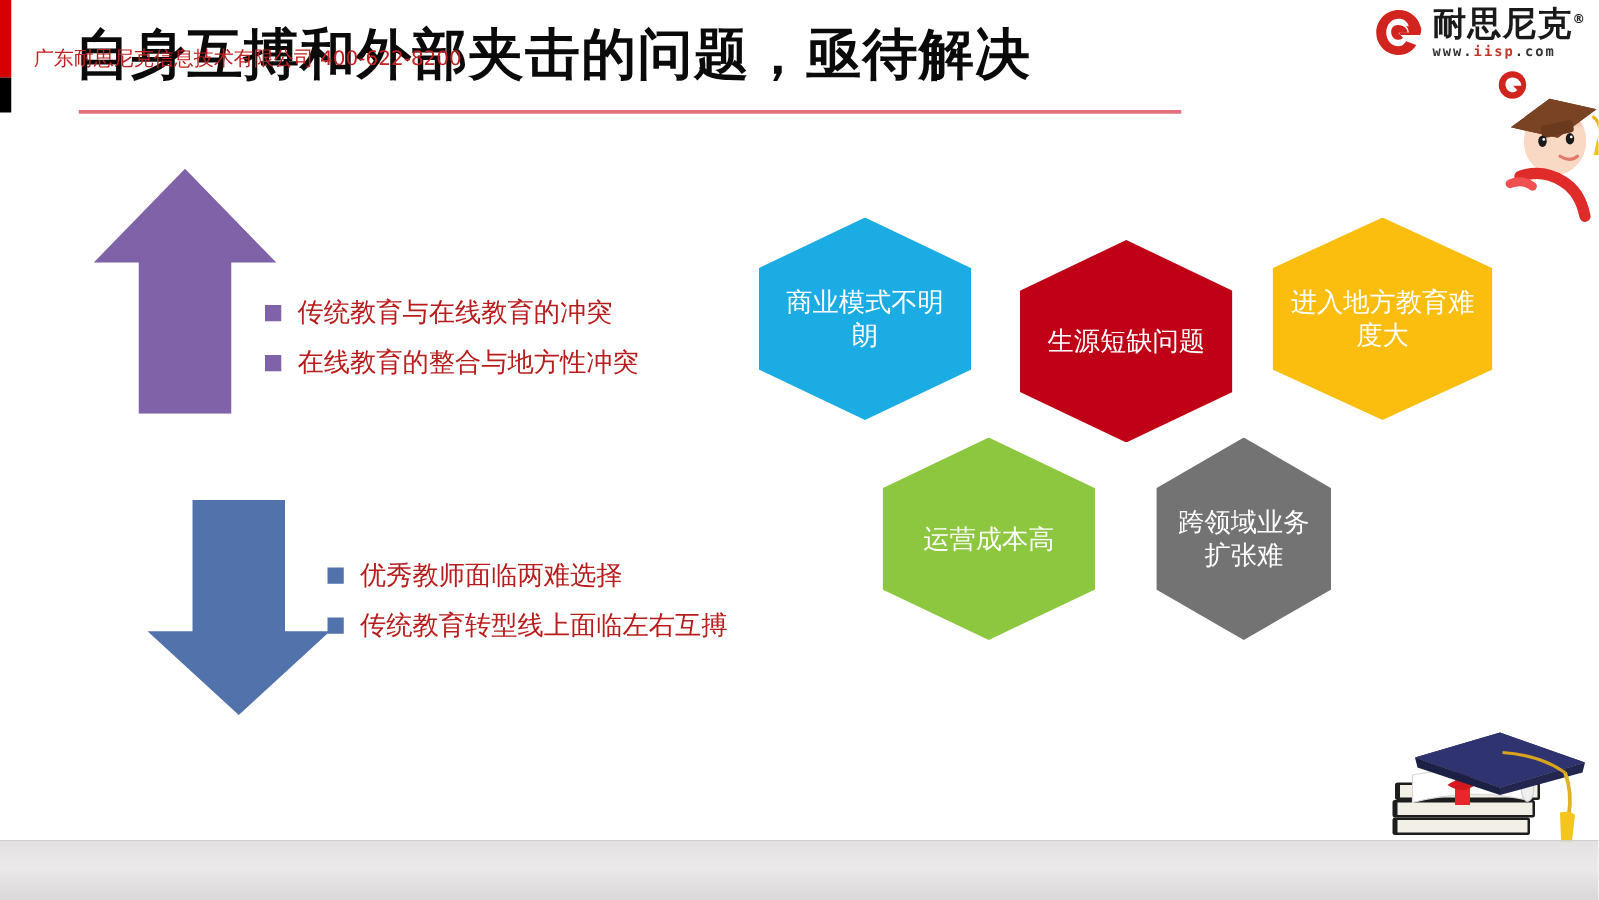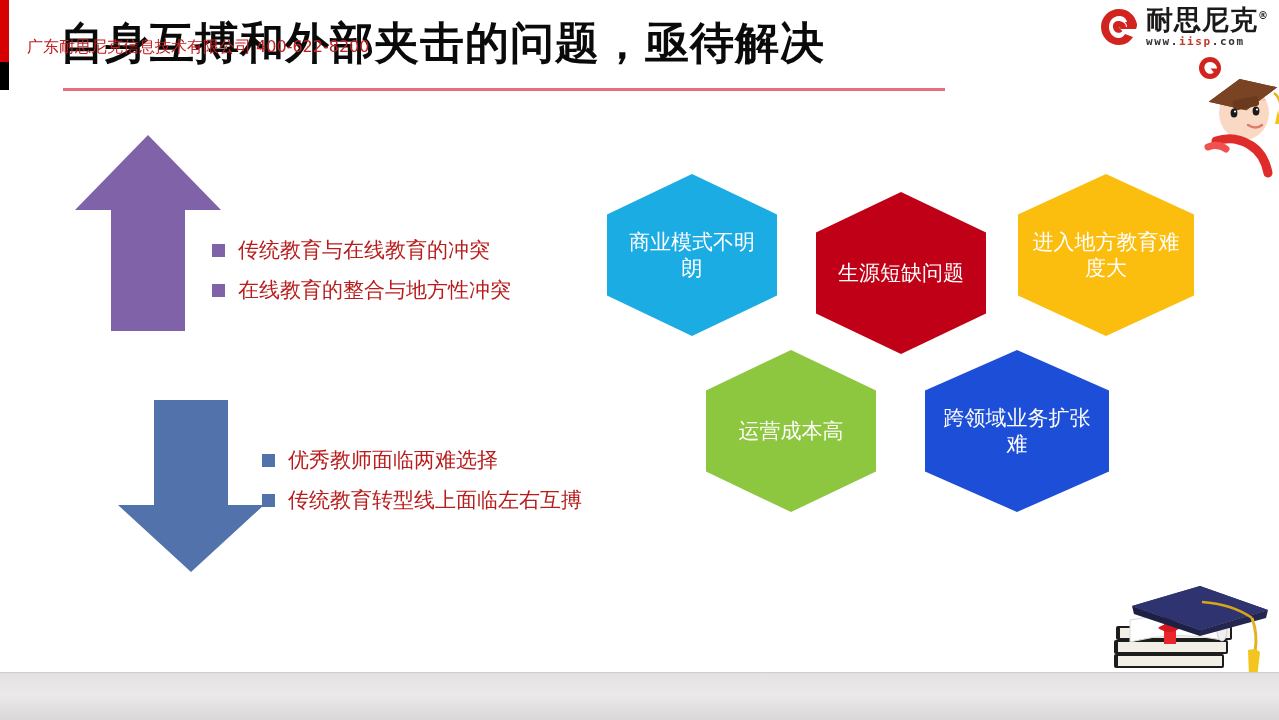--- a/index.html
+++ b/index.html
@@ -48,21 +48,21 @@
     left: 63px; top: 88px;
     width: 882px; height: 3px;
     background: #E4707E;
   }
 
   
   .logo-wrap {
     position: absolute;
     right: 10px; top: 6px;
     display: flex;
-    align-items: flex-end;
+    align-items: flex-start;
     gap: 7px;
   }
   .logo-mark {
     width: 40px; height: 40px;
     position: relative;
     flex: 0 0 auto;
   }
   .logo-text-block {
     display: flex;
     flex-direction: column;
@@ -276,21 +276,21 @@
   </div>
 
   <div class="hex" style="left:1018px;top:174px;width:176px;height:162px;background:#FBBD0E;">
     <span class="hex-label">进入地方教育难度大</span>
   </div>
 
   <div class="hex" style="left:706px;top:350px;width:170px;height:162px;background:#8DC63F;">
     <span class="hex-label">运营成本高</span>
   </div>
 
-  <div class="hex" style="left:925px;top:350px;width:184px;height:162px;background:#1d4ed8;">
+  <div class="hex" style="left:925px;top:350px;width:140px;height:162px;background:#737373;">
     <span class="hex-label">跨领域业务扩张难</span>
   </div>
 
   <div class="books">
     <svg viewBox="0 0 184 124" width="184" height="124">
 
       <g>
         <rect x="18" y="78" width="110" height="14" rx="2" fill="#1d1d1d"></rect>
         <rect x="22" y="80" width="104" height="10" fill="#f2efe6"></rect>
         <rect x="18" y="64" width="114" height="14" rx="2" fill="#1d1d1d"></rect>

